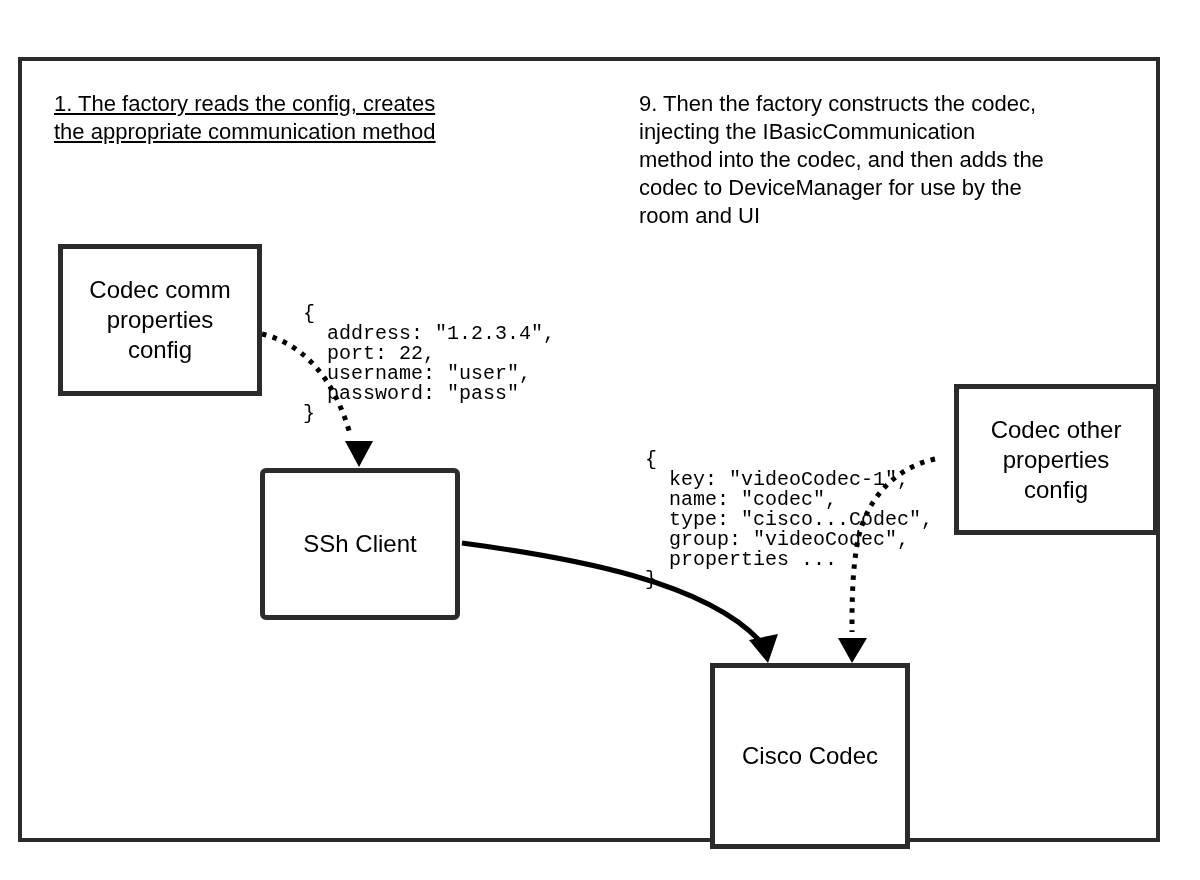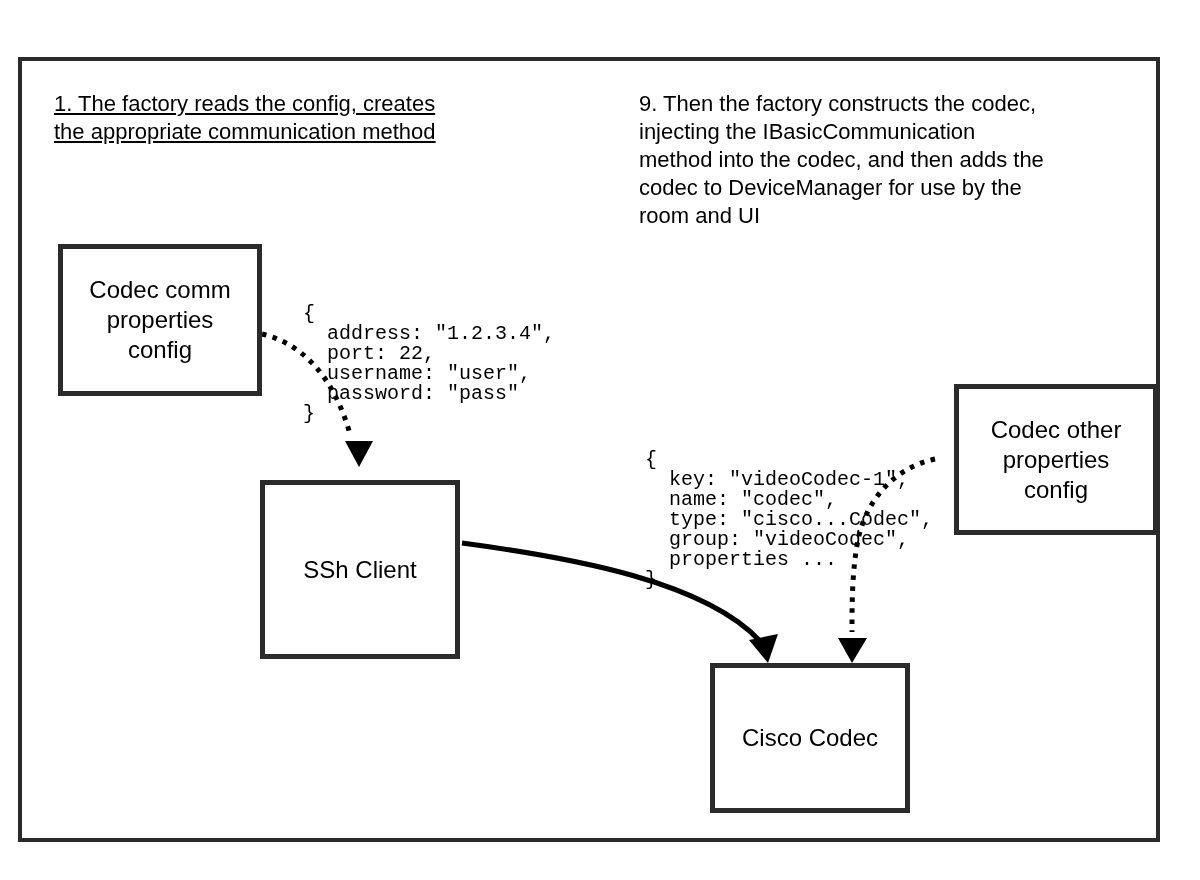--- a/index.html
+++ b/index.html
@@ -41,23 +41,23 @@
     align-items:center;
     justify-content:center;
     text-align:center;
   }
   .dbox .label{
     font-size:24px;
     line-height:30px;
     white-space:pre-line;
   }
   .box-comm-config{left:58px;top:244px;width:204px;height:152px;}
-  .box-ssh-client{left:260px;top:480px;width:200px;height:179px;}
+  .box-ssh-client{left:260px;top:468px;width:200px;height:152px;border-radius:6px;}
   .box-other-config{left:938px;top:384px;width:204px;height:151px;margin-left:16px;}
-  .box-cisco-codec{left:710px;top:663px;width:200px;height:150px;}
+  .box-cisco-codec{left:710px;top:663px;width:200px;height:186px;}
   .code{
     position:absolute;
     font-family:"Liberation Mono", monospace;
     font-size:20px;
     line-height:20px;
     white-space:pre;
     color:var(--ink);
   }
   .code-comm{left:303px;top:304px;}
   .code-codec{left:645px;top:450px;}

